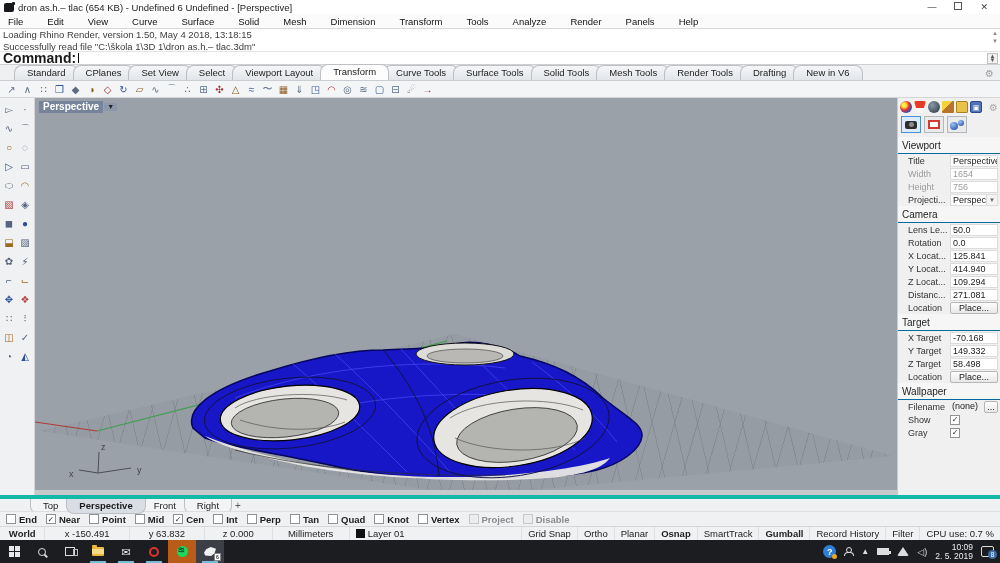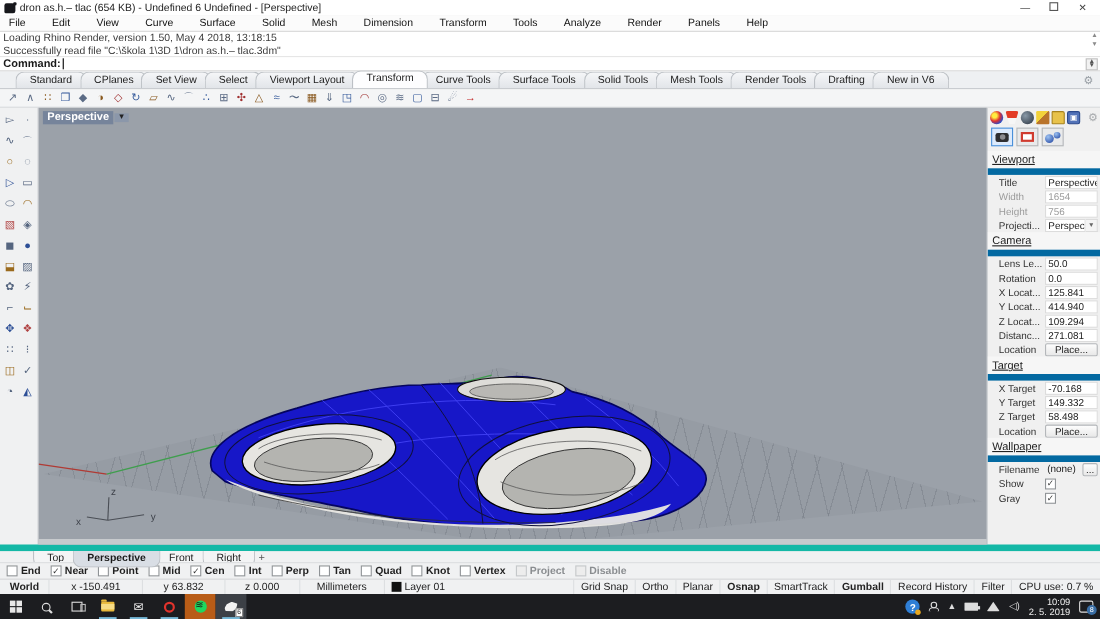--- a/index.html
+++ b/index.html
@@ -16,21 +16,21 @@
   .winbtn-max { border:1px solid #555; width:8px; height:8px; display:inline-block; }
 
   
   .menubar { height:14px; background:#fbfbfb; display:flex; align-items:center; gap:24px; padding:0 8px; flex:0 0 auto; font-size:9.5px; color:#111; }
 
   
   .cmdhist { height:24px; background:#fff; border-top:1px solid #d9d9d9; border-bottom:1px solid #e4e4e4; padding:0 3px; position:relative; flex:0 0 auto; }
   .cmdhist .line { height:12px; line-height:12px; color:#3c3c3c; font-size:9.5px; white-space:nowrap; }
   .cmdscroll { position:absolute; right:2px; top:1px; display:flex; flex-direction:column; gap:2px; color:#8a8a8a; font-size:6px; line-height:6px; text-align:center;}
   .cmdline { height:13px; background:#fff; border-bottom:1px solid #cfcfcf; display:flex; align-items:center; padding:0 3px; flex:0 0 auto; position:relative;}
-  .cmdline b { font-size:10px; }
+  .cmdline b { font-size:14px; }
   .caret { width:1px; height:10px; background:#000; margin-left:2px; }
   .spinner { position:absolute; right:2px; top:1px; width:11px; height:11px; border:1px solid #c0c0c0; background:#f2f2f2; color:#555; font-size:6px; line-height:4px; text-align:center; }
 
   
   .tabbar { height:16px; background:#eef0f2; border-bottom:1px solid #c9ccd0; display:flex; align-items:flex-end; padding:2px 6px 0 14px; flex:0 0 auto; position:relative;}
   .ttab { font-size:9.5px; color:#222; padding:1px 12px 2px; border:1px solid #bcc0c5; border-bottom:none; border-radius:8px 8px 0 0; background:linear-gradient(#f5f6f8,#e2e5e9); margin-right:-6px; position:relative; }
   .ttab.active { background:#fdfdfe; z-index:3; padding-bottom:3px; }
   .tabgear { position:absolute; right:6px; top:3px; color:#9aa0a6; font-size:10px; }
 
   
@@ -71,32 +71,32 @@
   .ptoggles { display:flex; gap:3px; padding:1px 3px 4px; }
   .ptog { width:20px; height:17px; border:1px solid #b4b7ba; background:#e9eaeb; display:flex; align-items:center; justify-content:center; }
   .ptog.sel { border:1px solid #4a90d9; background:#dceafc; }
   .cam { width:12px; height:8px; background:#2e2e30; border-radius:2px; position:relative; }
   .cam::after { content:""; position:absolute; left:4px; top:1.5px; width:5px; height:5px; border-radius:50%; background:#8c8c90; }
   .rect-glyph { width:12px; height:9px; border:2px solid #d03c30; background:#fff; }
   .spheres { width:14px; height:10px; position:relative; }
   .spheres::before,.spheres::after { content:""; position:absolute; border-radius:50%; background:radial-gradient(circle at 35% 30%,#9cc2f2,#1c3f9c); }
   .spheres::before { width:8px; height:8px; left:0; top:2px; }
   .spheres::after { width:6px; height:6px; right:0; top:0; }
-  .psec { font-size:10px; color:#222; padding:3px 4px 2px; border-bottom:6px solid #0369a1; background:#f6f6f6;text-decoration:underline; }
+  .psec { font-size:10px; color:#222; padding:3px 4px 2px; border-bottom:1px solid #0369a1; background:#f6f6f6; }
   .prow { display:flex; align-items:center; height:13px; padding-left:10px; }
   .plabel { width:42px; color:#333; white-space:nowrap; overflow:hidden; }
   .prow.dim .plabel, .prow.dim .pval { color:#9b9b9b; }
   .pval { flex:1; background:#fff; border:1px solid #dcdcdc; height:12px; line-height:11px; padding:0 2px; white-space:nowrap; overflow:hidden; margin-right:2px; }
   .pval.btn { background:linear-gradient(#fdfdfd,#e8e8e8); border:1px solid #b4b7ba; text-align:center; border-radius:2px; }
   .pddl { width:11px; height:12px; border:1px solid #dcdcdc; border-left:none; margin-left:-2px; margin-right:2px; font-size:6px; color:#666; text-align:center; line-height:11px; background:#f4f4f4;}
   .cb { width:10px; height:10px; border:1px solid #8f9396; background:#fff; display:inline-flex; align-items:center; justify-content:center; font-size:8px; color:#333; }
   .cb.dim { border-color:#c5c8ca; background:#ededed; }
 
   
-  .vtabs { height:16px; background:#f0f1f2; border-top:6px solid #14b8a6; display:flex; align-items:flex-start; padding-left:30px; gap:0; flex:0 0 auto; }
+  .vtabs { height:16px; background:#f0f1f2; border-top:4px solid #14b8a6; display:flex; align-items:flex-start; padding-left:30px; gap:0; flex:0 0 auto; }
   .vtab { font-size:9.5px; padding:1px 12px 2px; border:1px solid #bcc0c5; border-top:none; border-radius:0 0 8px 8px; background:#f3f4f5; margin-right:-5px; }
   .vtab.active { background:#d9dee5; font-weight:bold; z-index:2; }
   .vtab-add { font-size:10px; color:#555; padding:1px 8px; }
 
   .osnaprow { height:15px; background:#f0f1f2; border-top:1px solid #dcdee0; display:flex; align-items:center; gap:9px; padding:0 6px; flex:0 0 auto; }
   .oitem { display:flex; align-items:center; gap:3px; font-size:9.5px; color:#222;font-weight:bold; }
   .oitem.dim { color:#8a8d90; }
 
   .statusrow { height:14px; background:#f0f1f2; border-top:1px solid #d4d6d9; display:flex; align-items:stretch; font-size:9.5px; color:#222; flex:0 0 auto; }
   .seg { display:flex; align-items:center; justify-content:center; border-right:1px solid #dddfe1; padding:0 6px; white-space:nowrap; }

